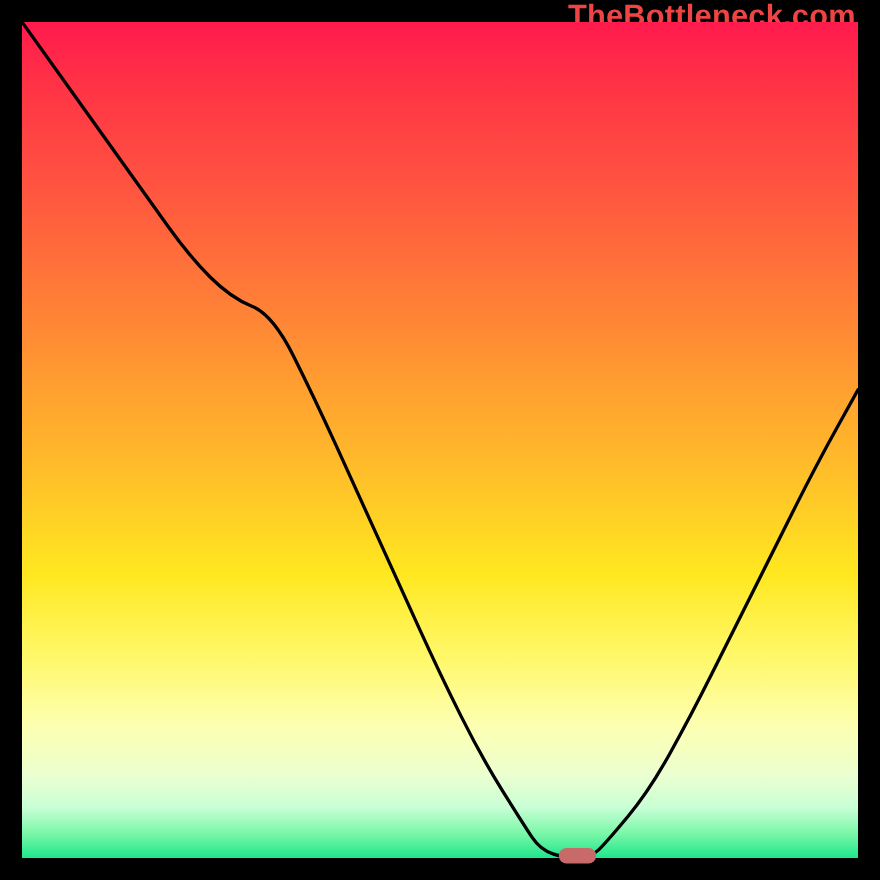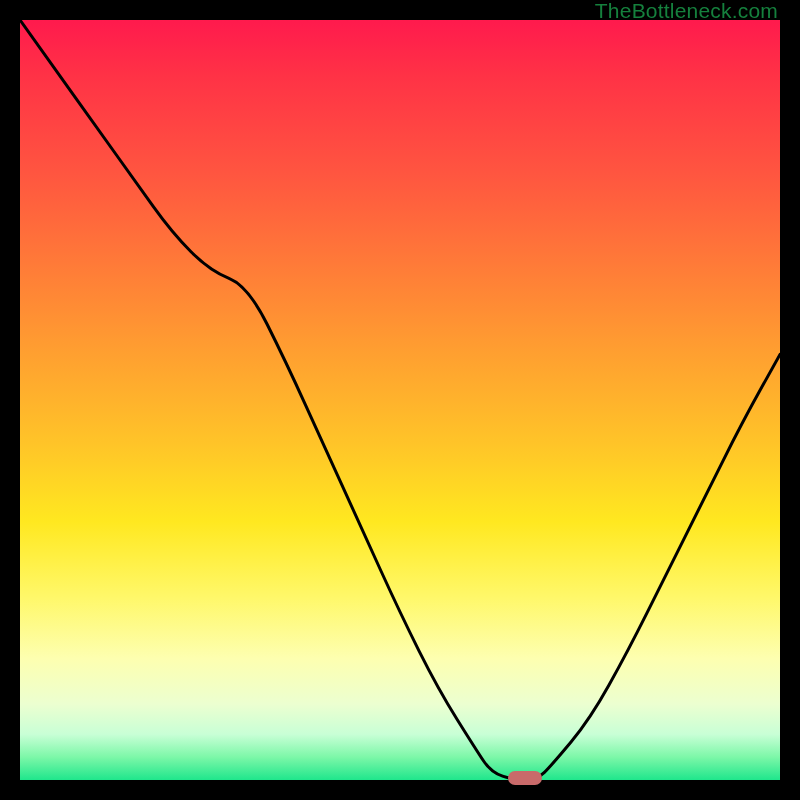--- a/index.html
+++ b/index.html
@@ -39,23 +39,23 @@
       #ecffd0 90%,
       #c8ffd6 94%,
       #7cf7a8 97%,
       #1fe68c 100%
     );
   }
   .watermark {
     position: absolute;
     top: -1px;
     right: 22px;
-    color: #15803d;
-    font-size: 21px;
-    font-weight: 400;
+    color: #ef4444;
+    font-size: 28px;
+    font-weight: 700;
     letter-spacing: 0.2px;
     user-select: none;
   }
   svg.curve {
     position: absolute;
     left: 0;
     top: 0;
     width: 760px;
     height: 760px;
   }

